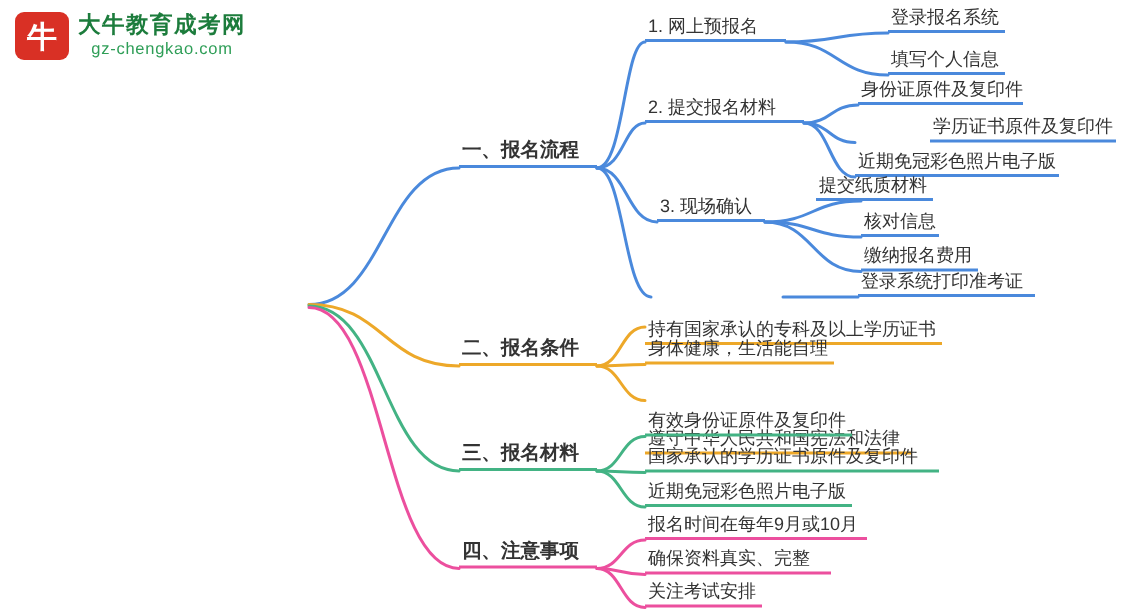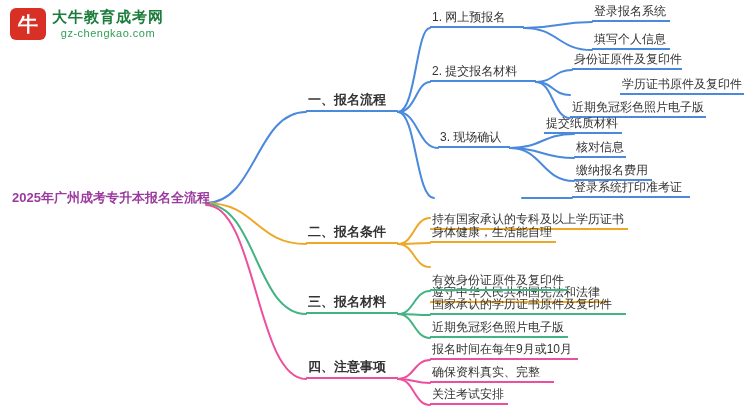--- a/index.html
+++ b/index.html
@@ -78,21 +78,20 @@
   <div class="logo">
     <div class="logo-icon">
       <span>牛</span>
     </div>
     <div class="logo-text">
       <div class="logo-name">大牛教育成考网</div>
       <div class="logo-url">gz-chengkao.com</div>
     </div>
   </div>
 
-  <div class="node root" style="left:10px;top:190px;width:198px;">2025年广州成考专升本报名全流程</div>
 
   <div class="node branch" style="left:306px;top:92px;width:92px;border-bottom-color:#4a89dc;">一、报名流程</div>
   <div class="node branch" style="left:306px;top:224px;width:92px;border-bottom-color:#eda829;">二、报名条件</div>
   <div class="node branch" style="left:306px;top:294px;width:92px;border-bottom-color:#43b384;">三、报名材料</div>
   <div class="node branch" style="left:306px;top:359px;width:92px;border-bottom-color:#ec4f9e;">四、注意事项</div>
 
   <div class="node" style="left:430px;top:10px;width:94px;border-bottom-color:#4a89dc;">1. 网上预报名</div>
   <div class="node" style="left:430px;top:64px;width:106px;border-bottom-color:#4a89dc;">2. 提交报名材料</div>
   <div class="node" style="left:438px;top:130px;width:72px;border-bottom-color:#4a89dc;">3. 现场确认</div>
 

